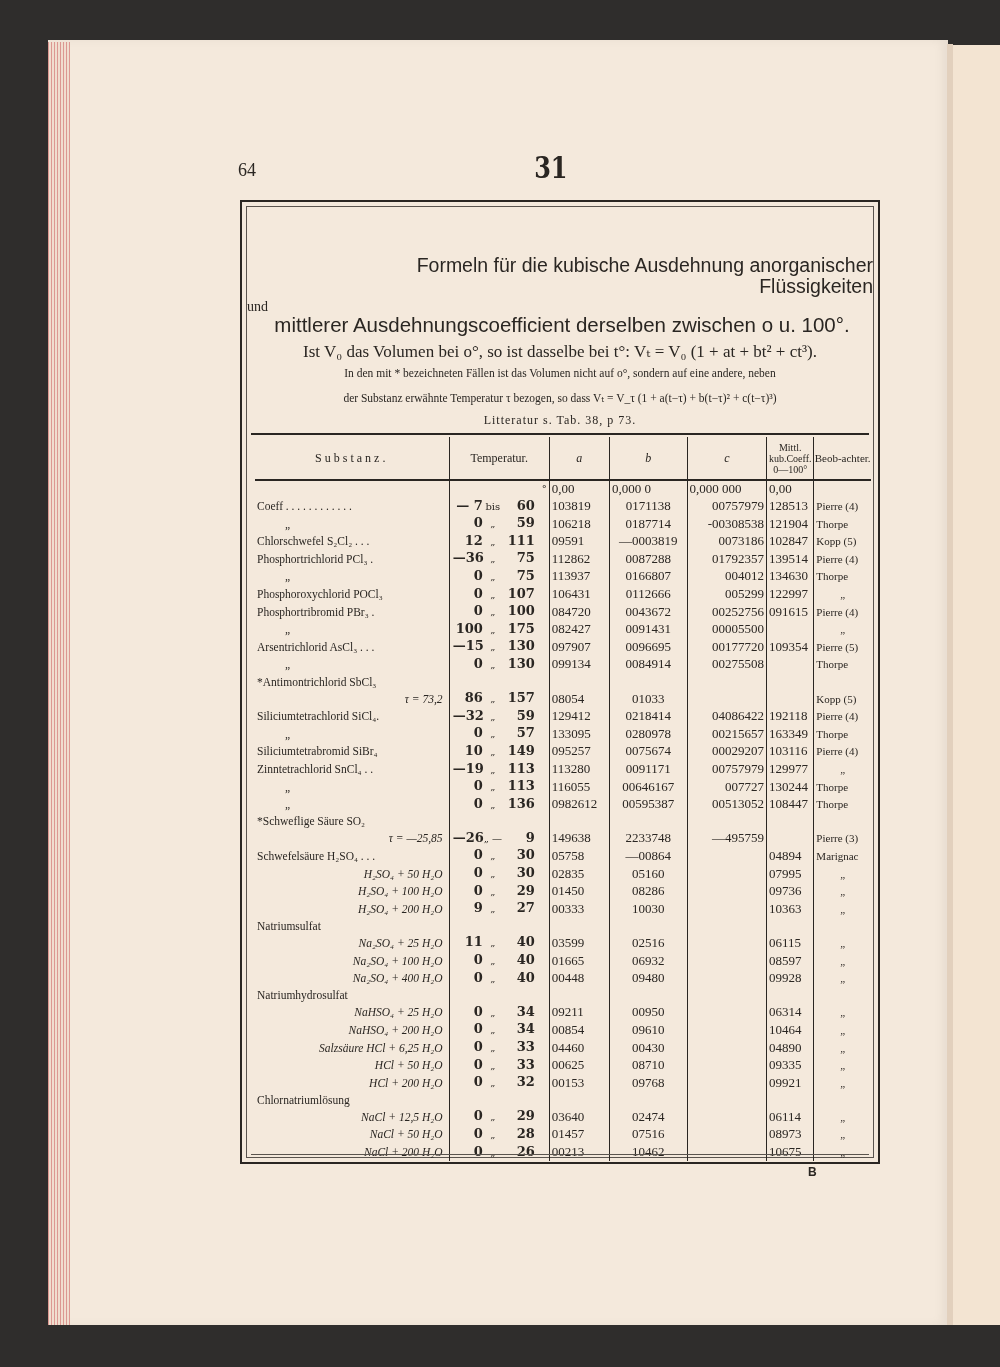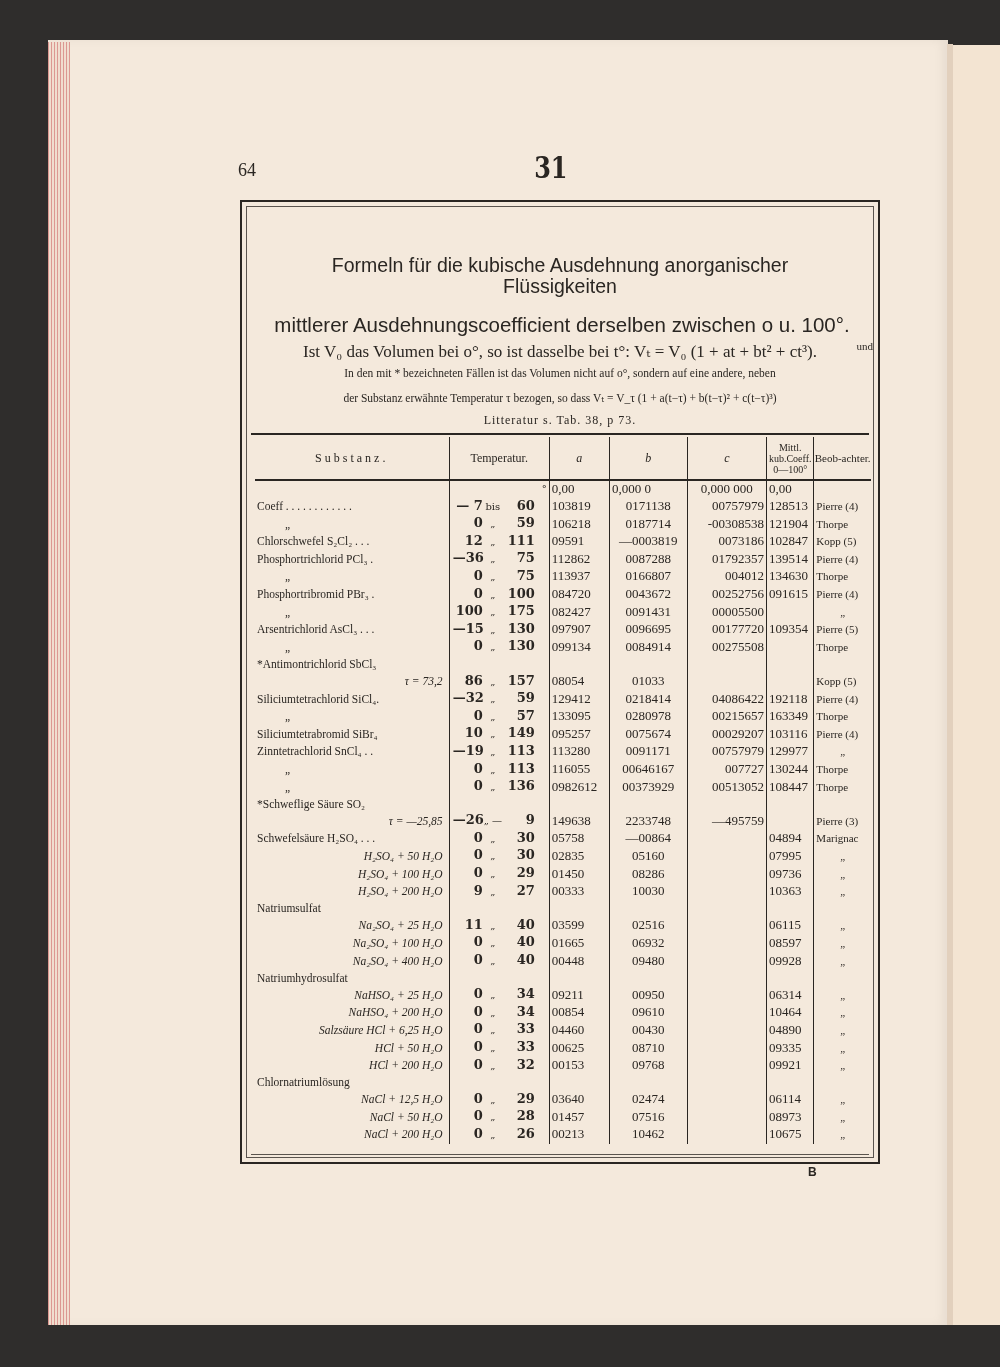--- a/index.html
+++ b/index.html
@@ -9,23 +9,23 @@
           box-shadow: inset -6px 0 10px rgba(0,0,0,0.05); }
   .page-edge { position:absolute; left:48px; top:42px; width:22px; height:1283px;
      background: repeating-linear-gradient(90deg,#d88a85 0 1px,#f0dccd 1px 3px); opacity:.85; }
   .gutter { position:absolute; left:947px; top:44px; width:6px; height:1281px; background:#e2d0bd; }
   .next-page { position:absolute; left:953px; top:45px; width:47px; height:1280px; background:#f3e4d2; }
   .folio-left { position:absolute; left:238px; top:160px; font-size:18px; }
   .folio-num { position:absolute; left:530px; top:150px; font-size:30px; font-weight:bold; font-family:"DejaVu Serif",serif; transform:scaleX(0.8); }
   .frame { position:absolute; left:240px; top:200px; width:636px; height:960px;
            border:2px solid #2a2622; }
   .frame-inner { position:absolute; left:4px; top:4px; right:4px; bottom:4px; border:1px solid #5a544e; }
-  .title { position:absolute; left:0; right:0; top:48px; text-align:center;
+  .title { position:absolute; left:0; right:0; top:48px; text-align:right;
            font-family:"Liberation Sans","DejaVu Sans",sans-serif; font-size:19.5px; line-height:21px; }
-  .und { position:absolute; left:0; right:0; top:92px; text-align:right; font-size:11px;margin-top:41px; }
+  .und { position:absolute; left:0; right:0; top:92px; text-align:left; font-size:14px; }
   .subtitle { position:absolute; left:4px; right:0; top:106px; text-align:center;
               font-family:"Liberation Sans","DejaVu Sans",sans-serif; font-size:20.5px; }
   .formula1 { position:absolute; left:0; right:0; top:134px; text-align:center; font-size:17px; }
   .note1 { position:absolute; left:10px; right:10px; top:160px; text-align:center; font-size:11.5px; }
   .note2 { position:absolute; left:6px; right:6px; top:184px; text-align:center; font-size:11.5px; }
   .lit { position:absolute; left:0; right:0; top:206px; text-align:center; font-size:12px; letter-spacing:1px; }
   .hr-thick { position:absolute; left:4px; right:4px; top:226px; border-top:2px solid #2a2622; }
   table.data { position:absolute; left:8px; top:230px; width:616px; border-collapse:collapse; font-size:12.5px; }
   table.data th { font-weight:normal; border-left:1px solid #2a2622; height:42px; padding:0; vertical-align:middle; font-size:12px; }
   table.data th:first-child { border-left:none; letter-spacing:3px; }
@@ -84,21 +84,21 @@
           <th style="font-size:10px;line-height:11px">Mittl. kub.Coeff. 0—100°</th>
           <th style="font-size:11px;line-height:12px">Beob-achter.</th>
         </tr>
       </thead>
       <tbody id="tbody">
         <tr>
           <td class="sub"></td>
           <td class="temp" style="font-weight:normal;font-size:10px;vertical-align:bottom">°</td>
           <td class="num a">0,00</td>
           <td class="num b" style="text-align:left">0,000 0</td>
-          <td class="num c" style="text-align:center">0,000 000</td>
+          <td class="num c" style="text-align:left">0,000 000</td>
           <td class="num m">0,00</td>
           <td class="obs"></td>
         </tr>
       <tr>
             <td class="sub">Coeff . . . . . . . . . . . .</td>
             <td class="temp"><span class="t1">— 7</span><span class="bis">bis</span><span class="t2">60</span></td>
             <td class="num a">103819</td>
             <td class="num b">0171138</td>
             <td class="num c">00757979</td>
             <td class="num m">128513</td>
@@ -134,20 +134,29 @@
           <tr>
             <td class="sub" style="padding-left: 30px;">„</td>
             <td class="temp"><span class="t1">0</span><span class="bis">„</span><span class="t2">75</span></td>
             <td class="num a">113937</td>
             <td class="num b">0166807</td>
             <td class="num c">004012</td>
             <td class="num m">134630</td>
             <td class="obs">Thorpe</td>
           </tr>
           <tr>
+            <td class="sub">Phosphoroxychlorid POCl₃</td>
+            <td class="temp"><span class="t1">0</span><span class="bis">„</span><span class="t2">107</span></td>
+            <td class="num a">106431</td>
+            <td class="num b">0112666</td>
+            <td class="num c">005299</td>
+            <td class="num m">122997</td>
+            <td class="obs ditto">„</td>
+          </tr>
+          <tr>
             <td class="sub">Phosphortribromid PBr₃ .</td>
             <td class="temp"><span class="t1">0</span><span class="bis">„</span><span class="t2">100</span></td>
             <td class="num a">084720</td>
             <td class="num b">0043672</td>
             <td class="num c">00252756</td>
             <td class="num m">091615</td>
             <td class="obs">Pierre (4)</td>
           </tr>
           <tr>
             <td class="sub" style="padding-left: 30px;">„</td>
@@ -236,21 +245,21 @@
             <td class="num a">116055</td>
             <td class="num b">00646167</td>
             <td class="num c">007727</td>
             <td class="num m">130244</td>
             <td class="obs">Thorpe</td>
           </tr>
           <tr>
             <td class="sub" style="padding-left: 30px;">„</td>
             <td class="temp"><span class="t1">0</span><span class="bis">„</span><span class="t2">136</span></td>
             <td class="num a">0982612</td>
-            <td class="num b">00373929</td>
+            <td class="num b">00595387</td>
             <td class="num c">00513052</td>
             <td class="num m">108447</td>
             <td class="obs">Thorpe</td>
           </tr>
           <tr>
             <td class="sub">*Schweflige Säure SO₂</td>
             <td class="temp"><span class="t1"></span><span class="bis"></span><span class="t2"></span></td>
             <td class="num a"></td>
             <td class="num b"></td>
             <td class="num c"></td>

